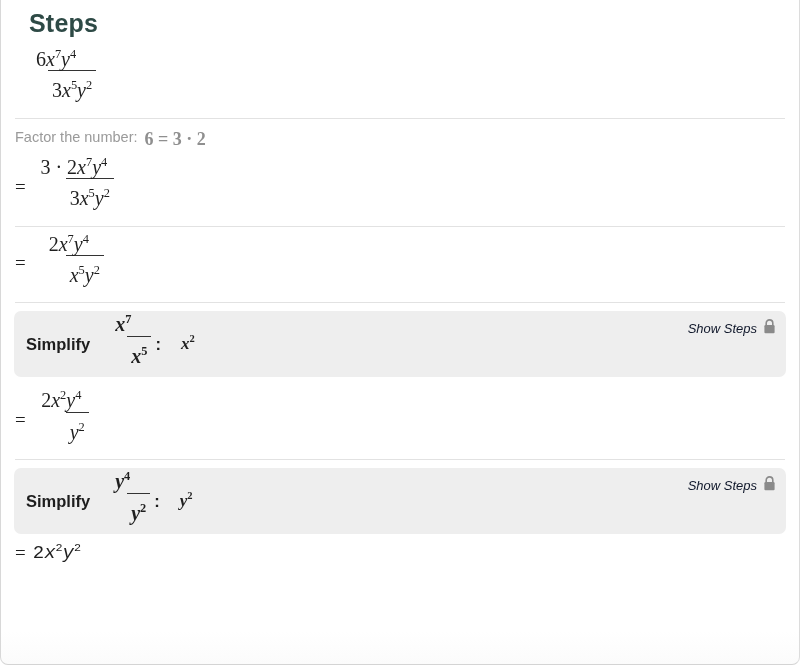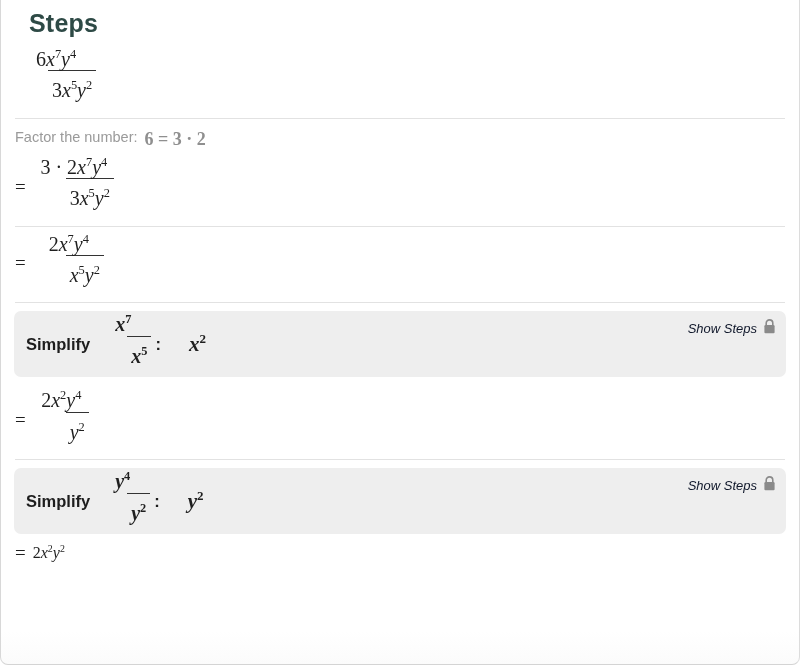--- a/index.html
+++ b/index.html
@@ -120,22 +120,22 @@
     color: #1d1d1d;
     font-family: "Liberation Sans", sans-serif;
   }
   .simplify-expr { font-size: 20px; }
   .simplify-colon {
     font-size: 16.5px;
     color: #1d1d1d;
     margin-left: -1px;
   }
   .simplify-result {
-    font-size: 21px;
-    margin-left: 24px;
+    font-size: 17px;
+    margin-left: 16px;
   }
 
   .show-steps {
     position: absolute;
     right: 10px;
     top: 8px;
     display: flex;
     align-items: center;
     gap: 6px;
     cursor: pointer;
@@ -147,21 +147,21 @@
     font-family: "Liberation Sans", sans-serif;
   }
   .lock-icon { display: block; }
 
   
   .final-row {
     display: flex;
     align-items: center;
     padding: 8px 0 0 14px;
   }
-  .final-row .eq-body { font-size: 16px; }
+  .final-row .eq-body { font-size: 19px; font-family: Liberation Mono, monospace; }
 </style>
 </head>
 <body>
 
 <div id="steps-panel">
 
   <div class="panel-title">Steps</div>
 
   <div class="eq-row" style="padding-top:10px;">
     <span class="math eq-body">

